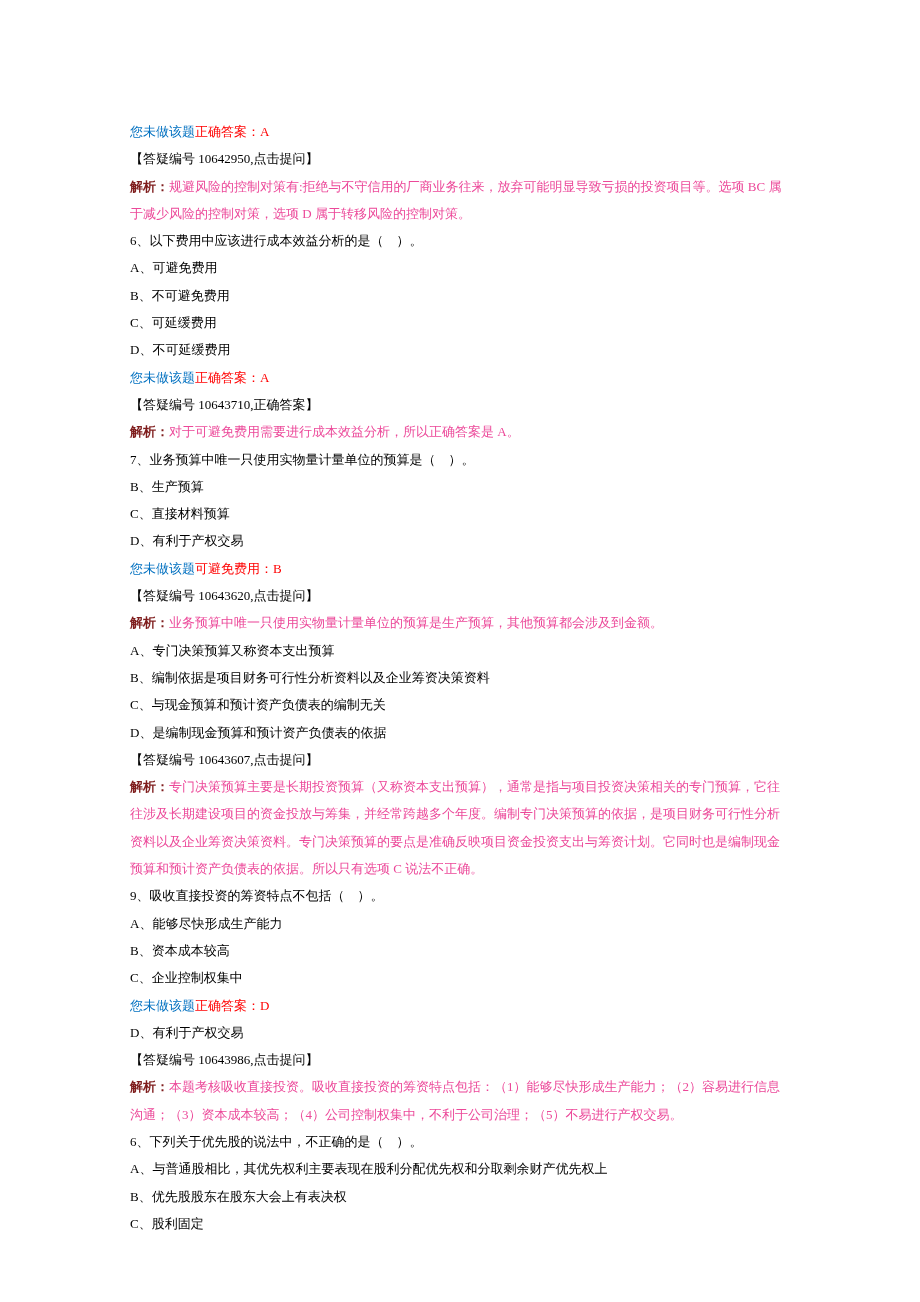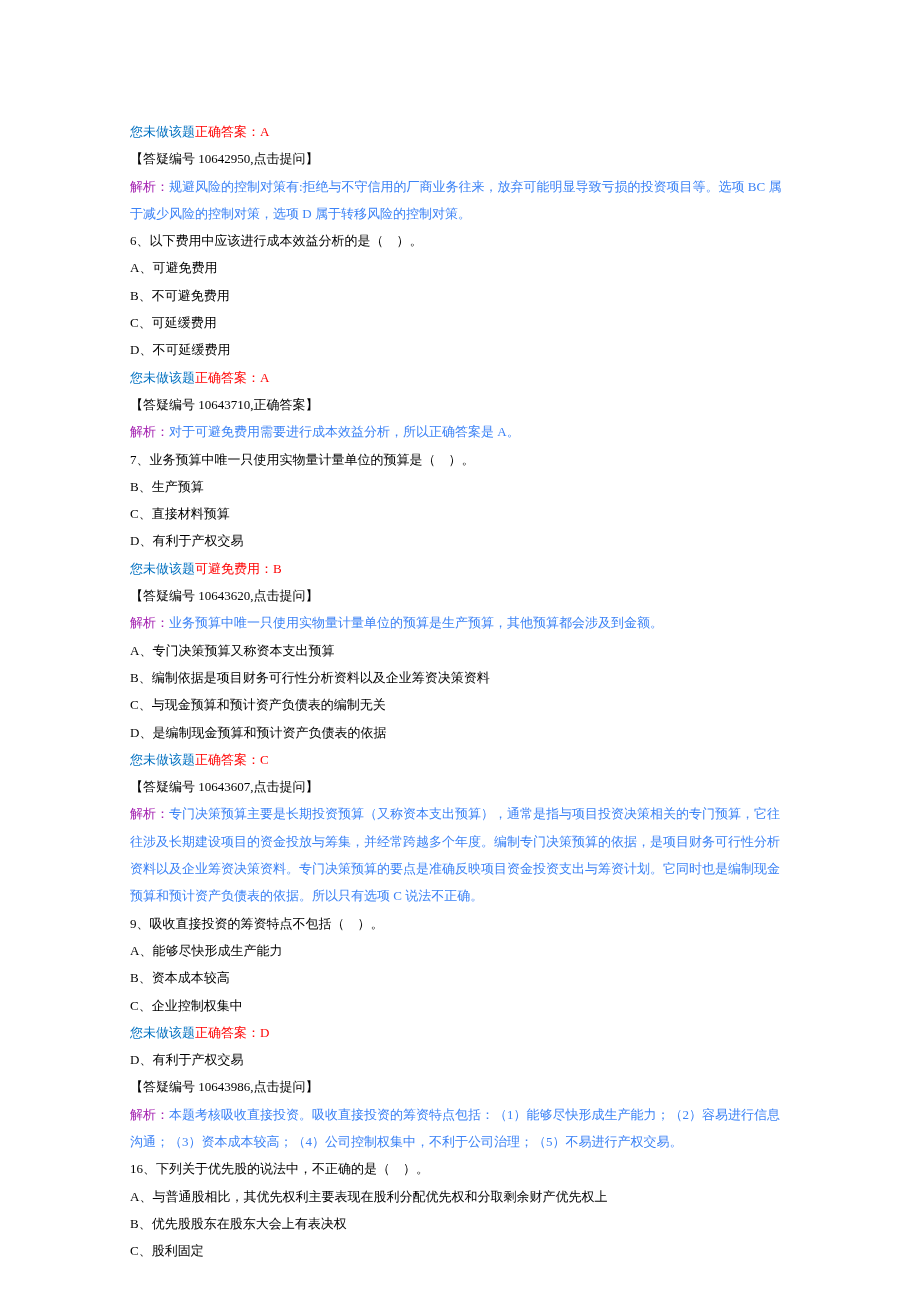--- a/index.html
+++ b/index.html
@@ -19,25 +19,25 @@
     margin: 0;
     padding: 0;
   }
   .not-done {
     color: #0070c0;
   }
   .correct-answer {
     color: #ff0000;
   }
   .jiexi-label {
-    color: #a21caf;
-    font-weight: normal;
+    color: #7f1d1d;
+    font-weight: bold;
   }
   .jiexi-text {
-    color: #3b82f6;
+    color: #ec4899;
   }
 </style>
 </head>
 <body>
 
 <div class="page" id="page">
     <p class="line"><span class="not-done">您未做该题</span><span class="correct-answer">正确答案：A</span></p>
     <p class="line">【答疑编号 10642950,点击提问】</p>
     <p class="line"><span class="jiexi-label">解析：</span><span class="jiexi-text">规避风险的控制对策有:拒绝与不守信用的厂商业务往来，放弃可能明显导致亏损的投资项目等。选项 BC 属于减少风险的控制对策，选项 D 属于转移风险的控制对策。</span></p>
     <p class="line">6、以下费用中应该进行成本效益分析的是（　）。</p>
@@ -52,28 +52,27 @@
     <p class="line">B、生产预算</p>
     <p class="line">C、直接材料预算</p>
     <p class="line">D、有利于产权交易</p>
     <p class="line"><span class="not-done">您未做该题</span><span class="correct-answer">可避免费用：B</span></p>
     <p class="line">【答疑编号 10643620,点击提问】</p>
     <p class="line"><span class="jiexi-label">解析：</span><span class="jiexi-text">业务预算中唯一只使用实物量计量单位的预算是生产预算，其他预算都会涉及到金额。</span></p>
     <p class="line">A、专门决策预算又称资本支出预算</p>
     <p class="line">B、编制依据是项目财务可行性分析资料以及企业筹资决策资料</p>
     <p class="line">C、与现金预算和预计资产负债表的编制无关</p>
     <p class="line">D、是编制现金预算和预计资产负债表的依据</p>
-    <p class="line"><span class="not-done">您未做该题</span><span class="correct-answer">正确答案：C</span></p>
     <p class="line">【答疑编号 10643607,点击提问】</p>
     <p class="line"><span class="jiexi-label">解析：</span><span class="jiexi-text">专门决策预算主要是长期投资预算（又称资本支出预算），通常是指与项目投资决策相关的专门预算，它往往涉及长期建设项目的资金投放与筹集，并经常跨越多个年度。编制专门决策预算的依据，是项目财务可行性分析资料以及企业筹资决策资料。专门决策预算的要点是准确反映项目资金投资支出与筹资计划。它同时也是编制现金预算和预计资产负债表的依据。所以只有选项 C 说法不正确。</span></p>
     <p class="line">9、吸收直接投资的筹资特点不包括（　）。</p>
     <p class="line">A、能够尽快形成生产能力</p>
     <p class="line">B、资本成本较高</p>
     <p class="line">C、企业控制权集中</p>
     <p class="line"><span class="not-done">您未做该题</span><span class="correct-answer">正确答案：D</span></p>
     <p class="line">D、有利于产权交易</p>
     <p class="line">【答疑编号 10643986,点击提问】</p>
     <p class="line"><span class="jiexi-label">解析：</span><span class="jiexi-text">本题考核吸收直接投资。吸收直接投资的筹资特点包括：（1）能够尽快形成生产能力；（2）容易进行信息沟通；（3）资本成本较高；（4）公司控制权集中，不利于公司治理；（5）不易进行产权交易。</span></p>
-    <p class="line">16、下列关于优先股的说法中，不正确的是（　）。</p>
+    <p class="line">6、下列关于优先股的说法中，不正确的是（　）。</p>
     <p class="line">A、与普通股相比，其优先权利主要表现在股利分配优先权和分取剩余财产优先权上</p>
     <p class="line">B、优先股股东在股东大会上有表决权</p>
     <p class="line">C、股利固定</p>
   </div>
 
 </body></html>

